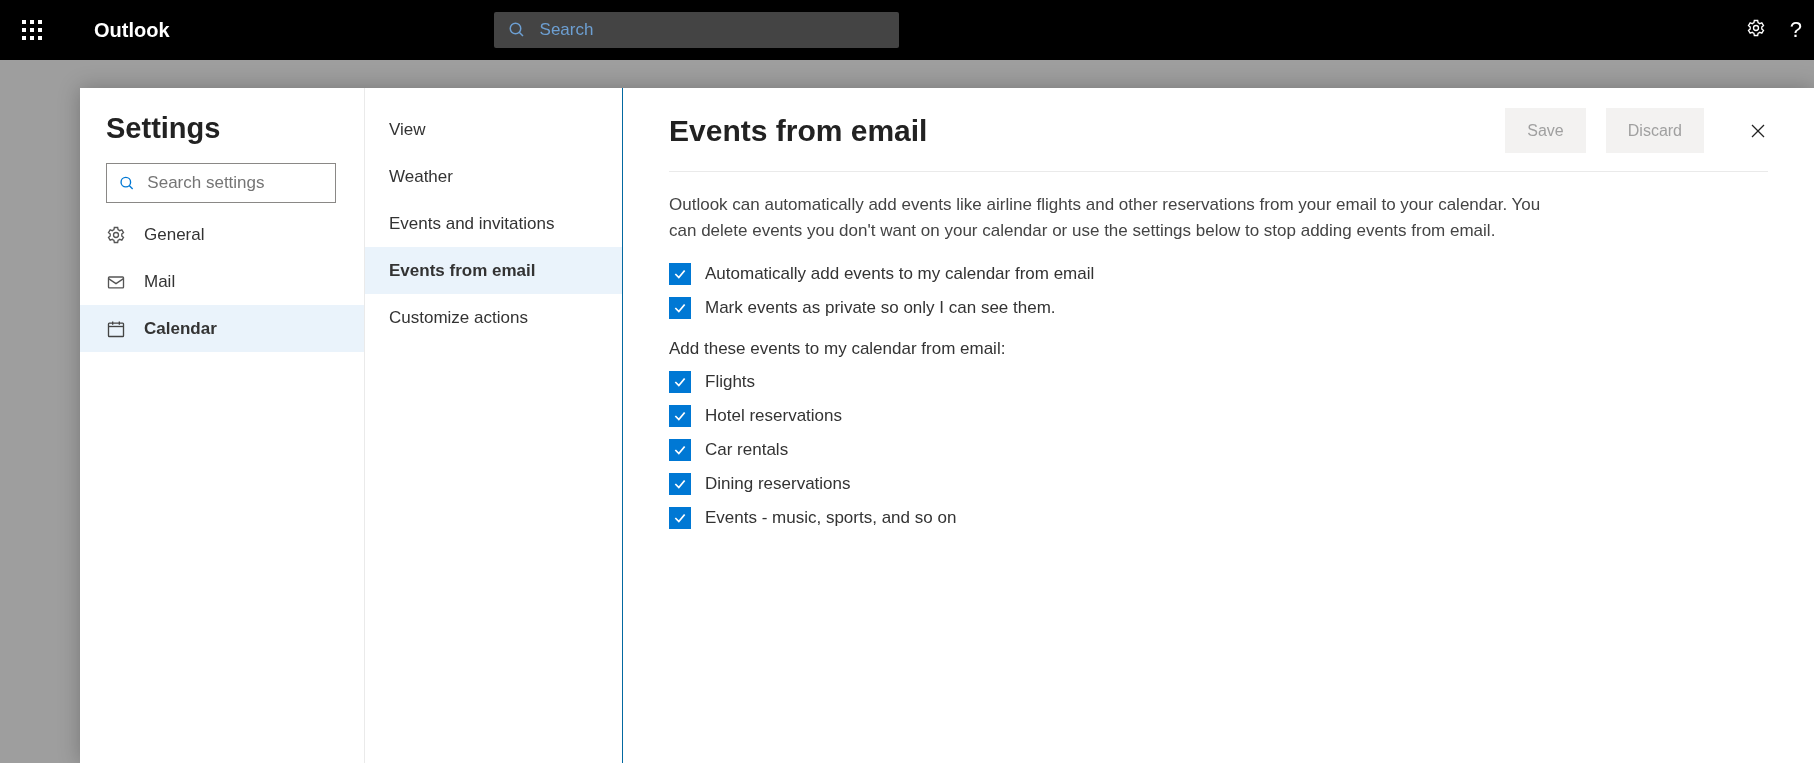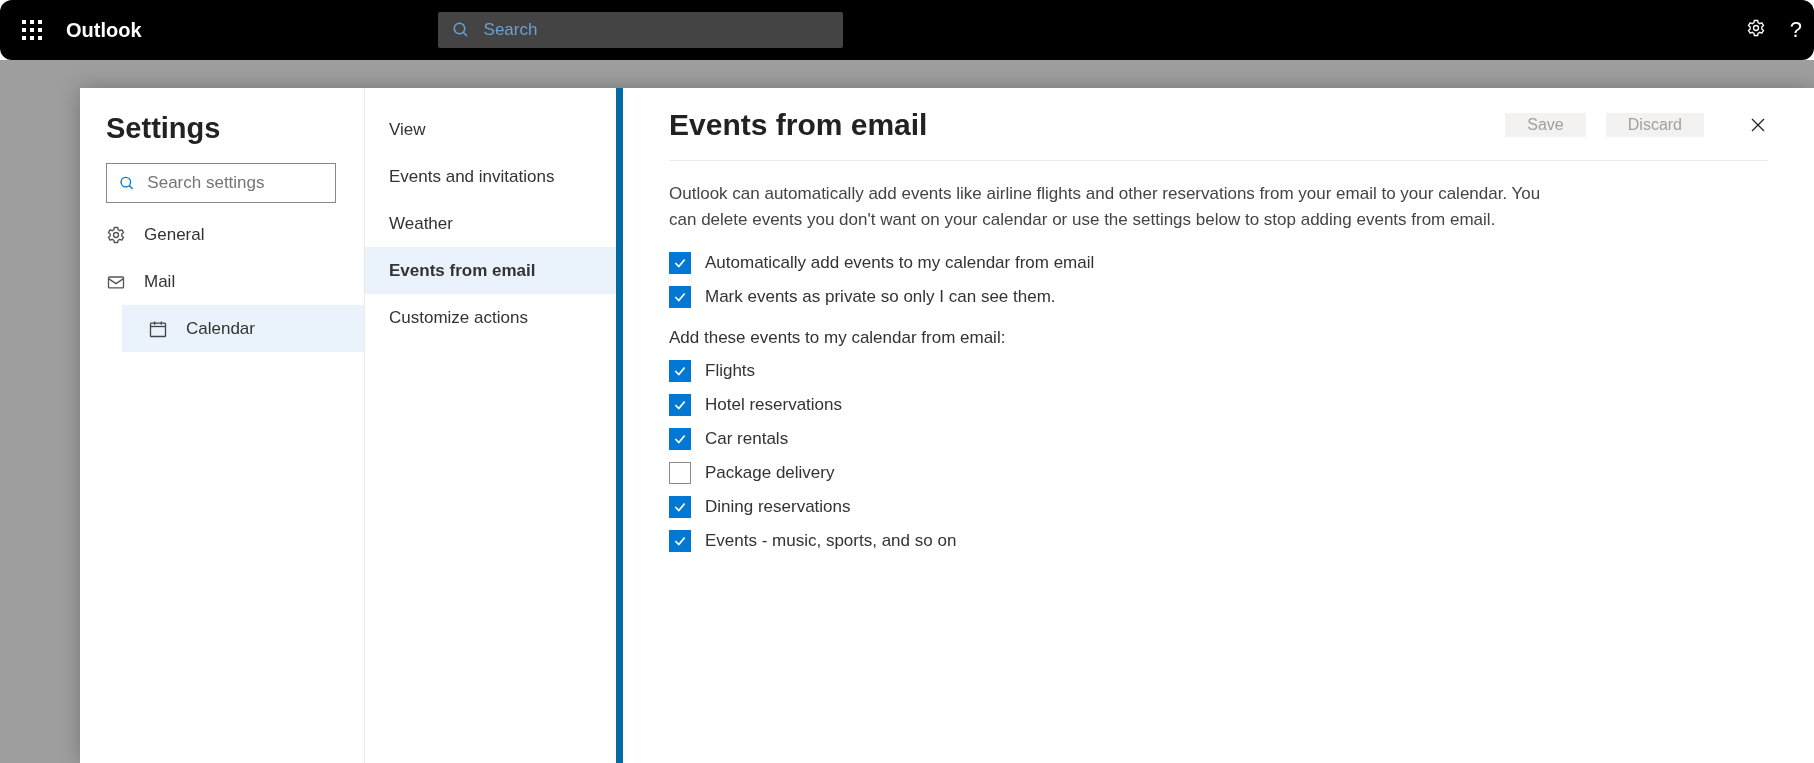--- a/index.html
+++ b/index.html
@@ -1,21 +1,21 @@
 <!DOCTYPE html>
 <html><head>
 <meta charset="utf-8">
 <style>
   * { box-sizing: border-box; margin: 0; padding: 0; font-family: "Segoe UI", Arial, sans-serif; }
   html, body { width: 1814px; height: 763px; overflow: hidden; background:#fff; }
 
   
   .topbar {
     height: 60px; background: #000; display:flex; align-items:center; color:#fff;
-    padding: 0 12px; gap: 16px; border-radius: 12px;
+    padding: 0 12px; gap: 44px;
   }
   .waffle { width:20px; height:20px; display:grid; grid-template-columns:repeat(3,4px); grid-template-rows:repeat(3,4px); gap:4px; margin-left:10px;}
   .waffle span { background:#fff; width:4px; height:4px; display:block; }
   .app-name { font-size:20px; font-weight:600; margin-left:8px; }
   .search-wrap { margin-left:280px; }
   .searchbox {
     width: 405px; height:36px; background:#444; border-radius:2px; display:flex; align-items:center;
     padding:0 14px; color:#8aa9c7;
   }
   .searchbox svg { width:18px; height:18px; margin-right:14px; }
@@ -39,41 +39,41 @@
   .col1 h1 { font-size:29px; font-weight:600; padding:6px 0 18px 26px; color:#222;}
   .settings-search {
     margin:0 28px 8px 26px; height:40px; border:1px solid #8a8886; display:flex; align-items:center; padding:0 12px;
   }
   .settings-search svg { width:19px; height:19px; color:#0078d4; margin-right:12px; }
   .settings-search input { border:none; outline:none; font-size:17px; color:#555; width:100%; background:transparent;}
   .navitem {
     display:flex; align-items:center; gap:18px; height:47px; padding-left:26px; font-size:17px; color:#333; cursor:pointer;
   }
   .navitem svg { width:20px; height:20px; color:#555;}
-  .navitem.active { background:#eaf3fb; font-weight:400;margin-left:42px; }
+  .navitem.active { background:#eaf3fb; font-weight:700; }
   .navitem.active svg { color:#444; }
   .quick {
     display:flex; align-items:center; gap:14px; height:48px; padding-left:22px; color:#0f6cbd; font-size:17px; cursor:pointer;
   }
   .quick svg { width:16px; height:16px; }
 
   
-  .col2 { width:258px; border-right:7px solid #0369a1; padding-top:18px;}
+  .col2 { width:258px; border-right:1px solid #0369a1; padding-top:18px;}
   .subitem { height:47px; display:flex; align-items:center; padding-left:24px; font-size:17px; color:#333; cursor:pointer;}
   .subitem.active { background:#eaf3fb; font-weight:600; }
 
   
   .col3 { flex:1; padding:20px 46px 0 46px; position:relative;}
   .panel-header {
     display:flex; align-items:center; border-bottom:1px solid #eaeaea; padding-bottom:18px; margin-bottom:20px;
   }
   .panel-header h2 { font-size:30px; font-weight:600; color:#222; }
   .panel-header .btns { margin-left:auto; display:flex; gap:20px; align-items:center; }
   .btn {
-    height:24px; padding:0 22px; background:#f3f2f1; color:#a0a0a0; font-size:16px; border:none; cursor:default;
+    height:45px; padding:0 22px; background:#f3f2f1; color:#a0a0a0; font-size:16px; border:none; cursor:default;
   }
   .close-x { width:20px; height:20px; color:#222; cursor:pointer; margin-left:24px; display:flex; align-items:center; justify-content:center; font-size:20px;}
   .close-x svg { width:18px; height:18px; }
   .desc { font-size:17px; color:#444; line-height:1.5; margin-bottom:20px; max-width:880px;}
   .chk-row { display:flex; align-items:center; gap:14px; margin-bottom:12px; font-size:17px; color:#333;}
   .chk {
     width:22px; height:22px; display:flex; align-items:center; justify-content:center;
     background:#0078d4; flex-shrink:0;
   }
   .chk.unchecked { background:#fff; border:1px solid #888; }
@@ -156,24 +156,24 @@
         </svg>
       <span>Calendar</span>
     </div>
   </div>
 
   <div class="col2">
     <div class="subitem">
         <span>View</span>
       </div>
     <div class="subitem">
+        <span>Weather</span>
+      </div>
+    <div class="subitem">
         <span>Events and invitations</span>
-      </div>
-    <div class="subitem">
-        <span>Weather</span>
       </div>
     <div class="subitem active">
         <span>Events from email</span>
       </div>
     <div class="subitem">
         <span>Customize actions</span>
       </div>
   </div>
 
   <div class="col3">
@@ -233,24 +233,20 @@
         </div>
         <div class="chk-row">
           <div class="chk">
             <svg viewBox="0 0 24 24">
               <polyline points="4 12 10 18 20 6"></polyline>
             </svg>
           </div>
           <span>Car rentals</span>
         </div>
         <div class="chk-row">
-          <div class="chk unchecked"></div>
-          <span>Package delivery</span>
-        </div>
-        <div class="chk-row">
           <div class="chk">
             <svg viewBox="0 0 24 24">
               <polyline points="4 12 10 18 20 6"></polyline>
             </svg>
           </div>
           <span>Dining reservations</span>
         </div>
         <div class="chk-row">
           <div class="chk">
             <svg viewBox="0 0 24 24">

